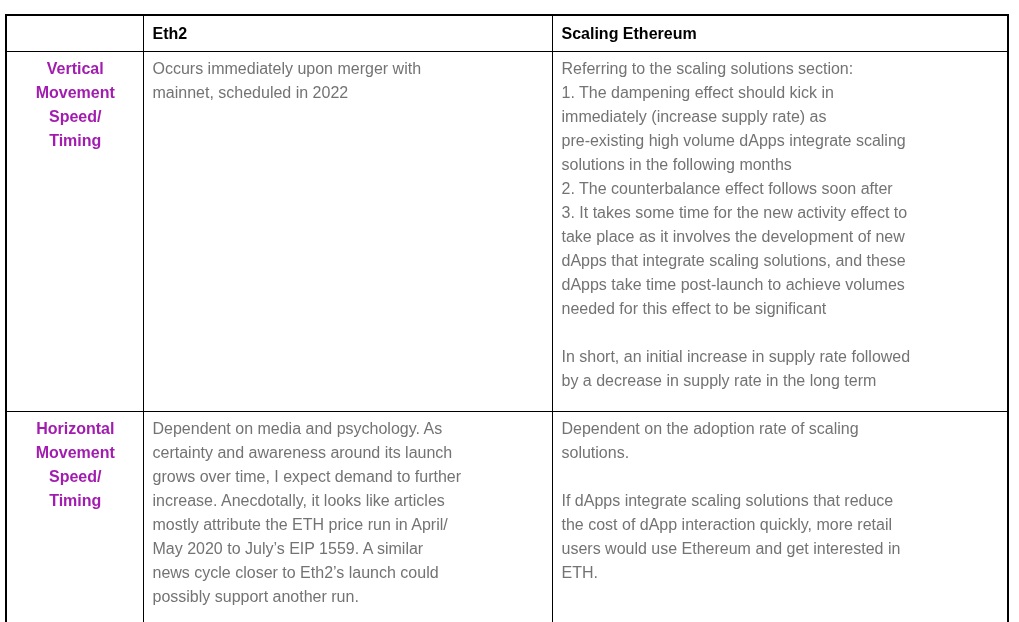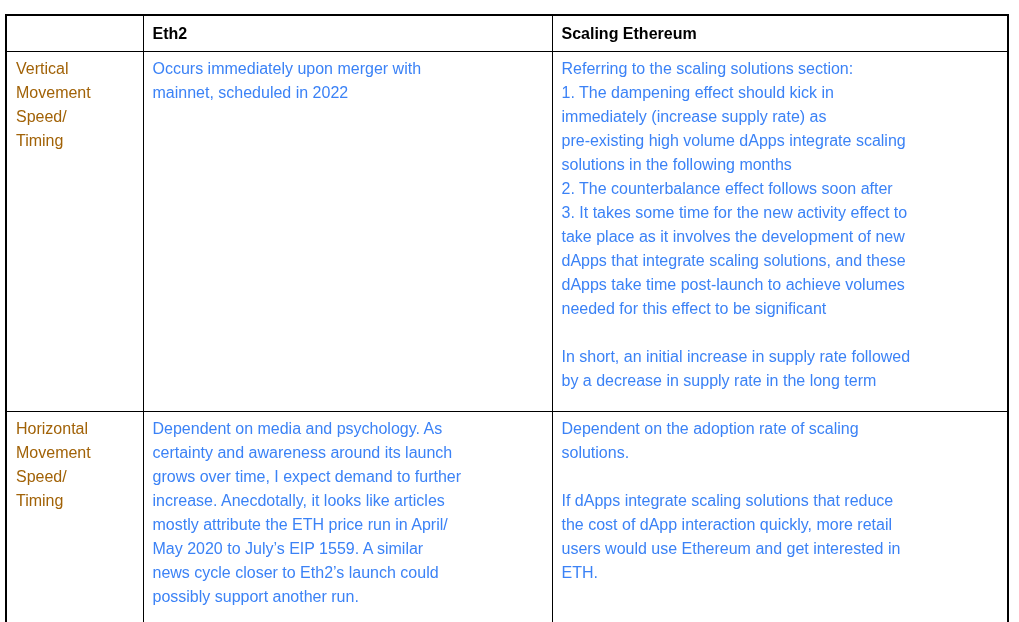--- a/index.html
+++ b/index.html
@@ -27,33 +27,34 @@
   table.doc-table col.c2 { width: 409px; }
   table.doc-table col.c3 { width: 456px; }
   table.doc-table th,
   table.doc-table td {
     border: 1.5px solid #000000;
     vertical-align: top;
     text-align: left;
     padding: 5px 8px 4px 9px;
     font-size: 16px;
     line-height: 24px;
-    color: #3b82f6;
+    color: #737373;
     overflow: hidden;
   }
   table.doc-table thead th {
     font-weight: bold;
     color: #000000;
     height: 36px;
     padding-top: 6px;
     line-height: 24px;
   }
   table.doc-table td.row-head {
-    font-weight: normal;
-    color: #a16207;
+    font-weight: bold;
+    color: #a21caf;
+    text-align: center;
   }
   .pre {
     white-space: pre-line;
   }
   tr.r1 td { height: 360px; }
   tr.r2 td { height: 215px; }
 </style>
 </head>
 <body>
 

